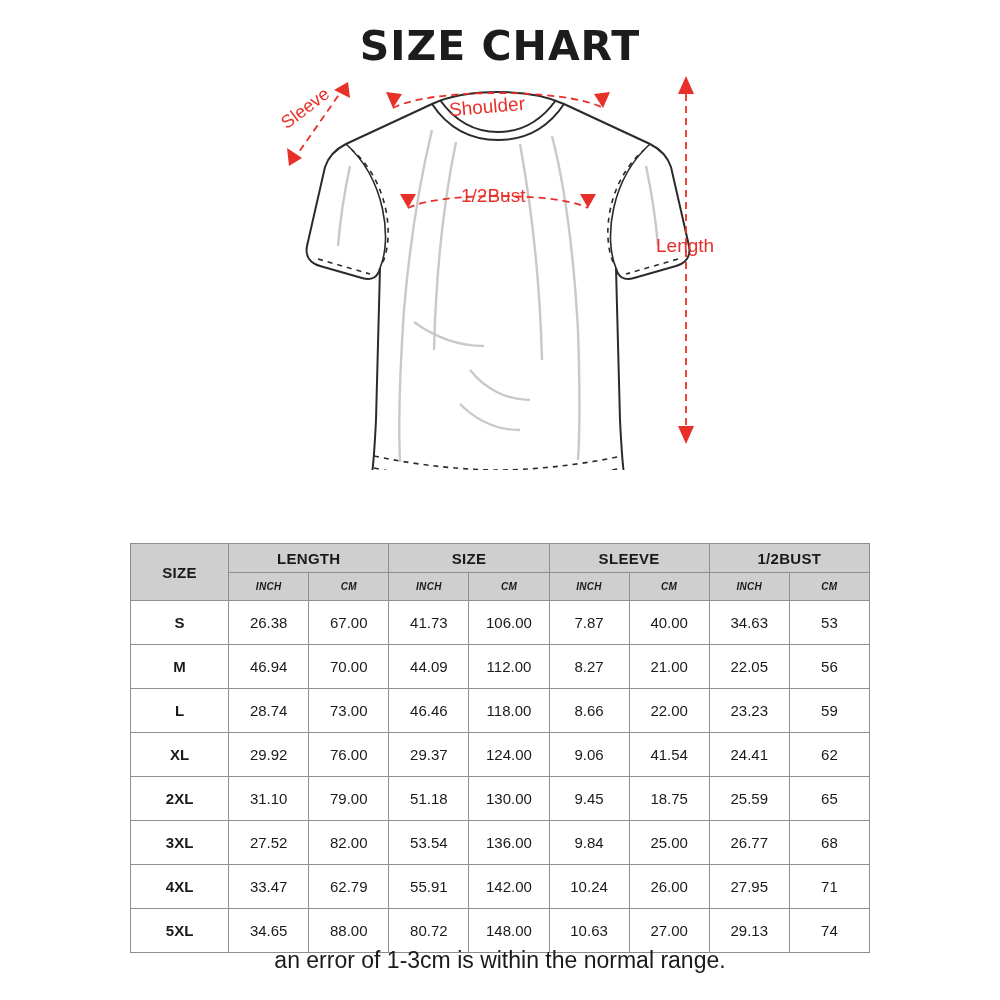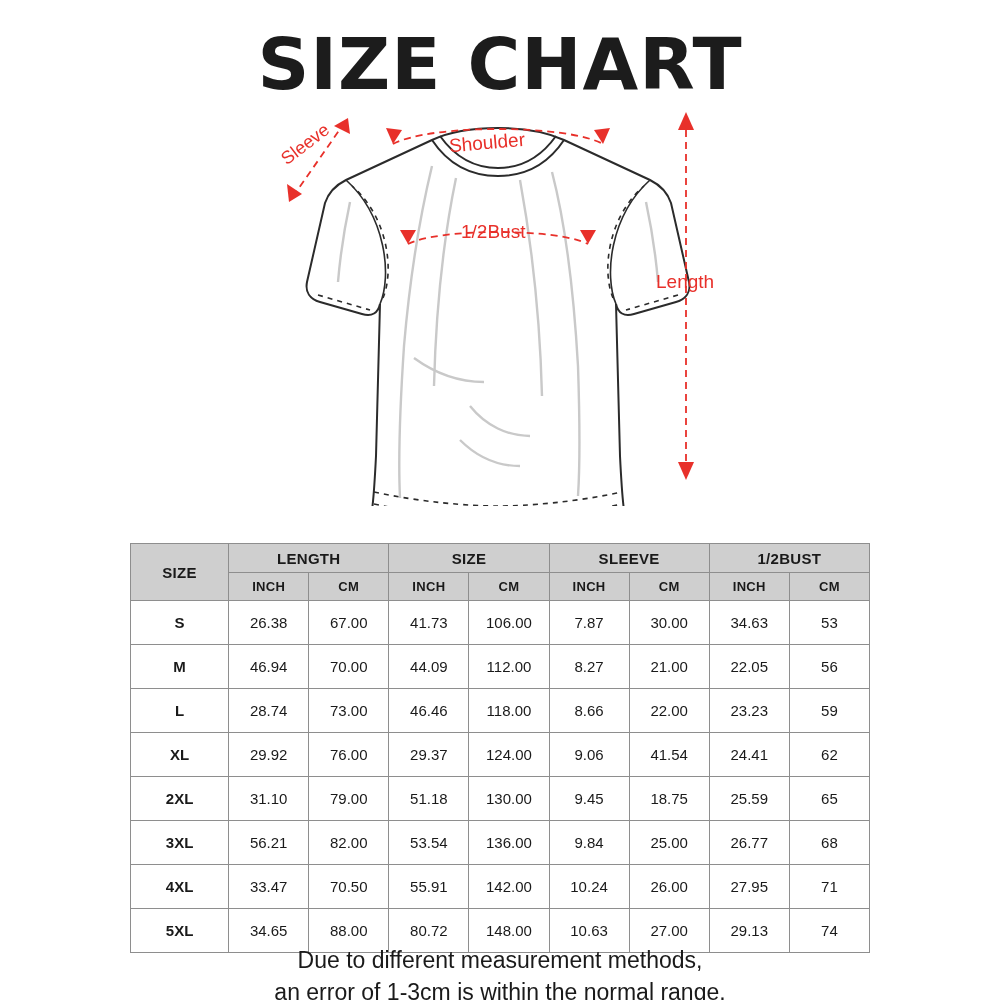--- a/index.html
+++ b/index.html
@@ -16,21 +16,21 @@
     position: relative;
   }
   .page {
     width: 1000px;
     height: 1000px;
     position: relative;
   }
   
   .title {
     text-align: center;
-    font-size: 72px;
+    font-size: 41px;
     font-weight: bold;
     letter-spacing: 1px;
     margin: 22px 0 0 0;
     font-family: "DejaVu Sans", sans-serif;
     color: #1c1c1c;
   }
   
   .illustration {
     position: relative;
     width: 1000px;
@@ -89,21 +89,22 @@
   }
   table.size-table thead th {
     background: #cfcfcf;
     font-weight: bold;
     height: 26px;
     font-size: 15px;
     letter-spacing: 0.3px;
   }
   table.size-table thead th.sub {
     height: 25px;
-    font-size: 13px;
+    font-size: 10px;
+    font-style: italic;
   }
   table.size-table tbody td {
     height: 41px;
     background: #ffffff;
   }
   table.size-table tbody td.size-col {
     font-weight: bold;
     font-size: 15px;
   }
   col.c-size { width: 98px; }
@@ -252,21 +253,21 @@
         </tr>
       </thead>
       <tbody>
         <tr>
           <td class="size-col">S</td>
           <td>26.38</td>
           <td>67.00</td>
           <td>41.73</td>
           <td>106.00</td>
           <td>7.87</td>
-          <td>30.00</td>
+          <td>40.00</td>
           <td>34.63</td>
           <td>53</td>
         </tr>
         <tr>
           <td class="size-col">M</td>
           <td>46.94</td>
           <td>70.00</td>
           <td>44.09</td>
           <td>112.00</td>
           <td>8.27</td>
@@ -302,33 +303,33 @@
           <td>79.00</td>
           <td>51.18</td>
           <td>130.00</td>
           <td>9.45</td>
           <td>18.75</td>
           <td>25.59</td>
           <td>65</td>
         </tr>
         <tr>
           <td class="size-col">3XL</td>
-          <td>56.21</td>
+          <td>27.52</td>
           <td>82.00</td>
           <td>53.54</td>
           <td>136.00</td>
           <td>9.84</td>
           <td>25.00</td>
           <td>26.77</td>
           <td>68</td>
         </tr>
         <tr>
           <td class="size-col">4XL</td>
           <td>33.47</td>
-          <td>70.50</td>
+          <td>62.79</td>
           <td>55.91</td>
           <td>142.00</td>
           <td>10.24</td>
           <td>26.00</td>
           <td>27.95</td>
           <td>71</td>
         </tr>
         <tr>
           <td class="size-col">5XL</td>
           <td>34.65</td>
@@ -338,17 +339,16 @@
           <td>10.63</td>
           <td>27.00</td>
           <td>29.13</td>
           <td>74</td>
         </tr>
       </tbody>
     </table>
   </div>
 
   <div class="note">
-    <div>Due to different measurement methods,</div>
     <div>an error of 1-3cm is within the normal range.</div>
   </div>
 
 </div>
 
 </body></html>

